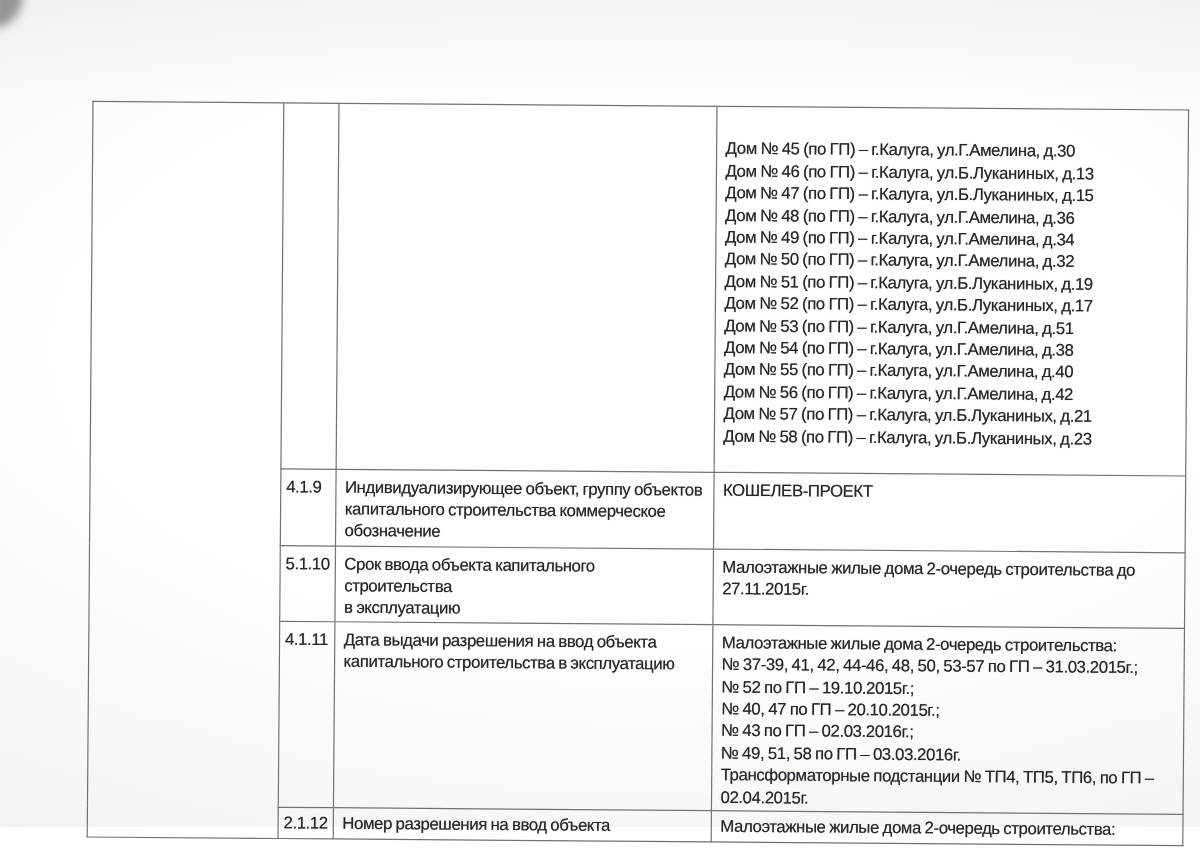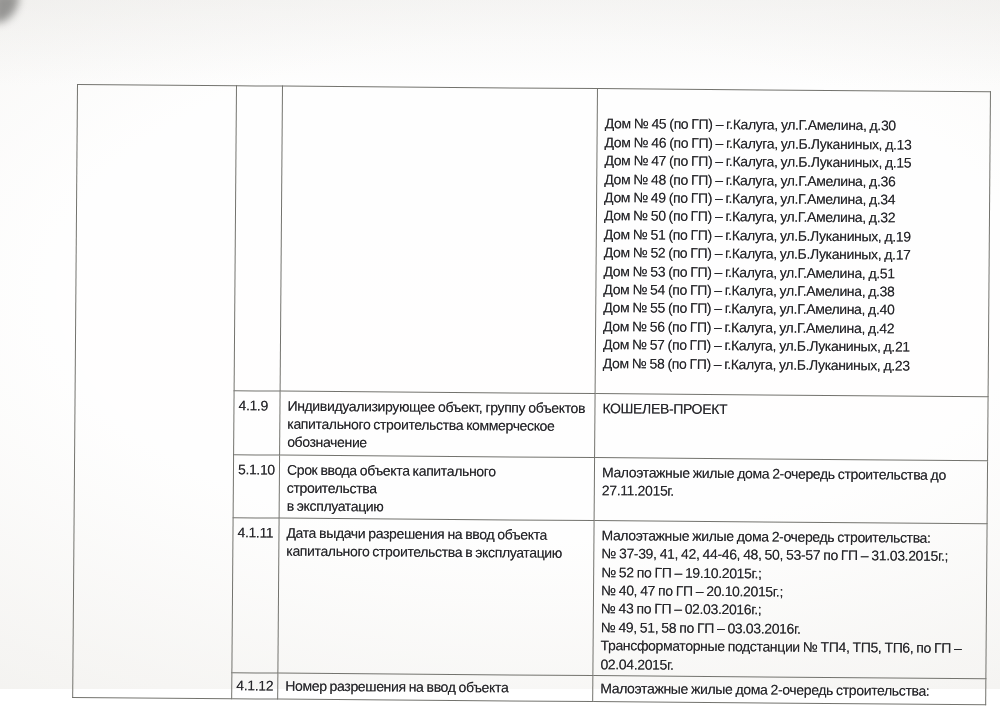--- a/index.html
+++ b/index.html
@@ -136,19 +136,19 @@
 № 37-39, 41, 42, 44-46, 48, 50, 53-57 по ГП – 31.03.2015г.;
 № 52 по ГП – 19.10.2015г.;
 № 40, 47 по ГП – 20.10.2015г.;
 № 43 по ГП – 02.03.2016г.;
 № 49, 51, 58 по ГП – 03.03.2016г.
 Трансформаторные подстанции № ТП4, ТП5, ТП6, по ГП –
 02.04.2015г.</td>
     </tr>
 
     <tr style="height:26px">
-      <td class="num-cell tight">4.1.12</td>
+      <td class="num-cell tight">2.1.12</td>
       <td class="tight">Номер разрешения на ввод объекта</td>
       <td class="tight">Малоэтажные жилые дома 2-очередь строительства:</td>
     </tr>
   </tbody>
     </table>
 </div>
 
 </body></html>

